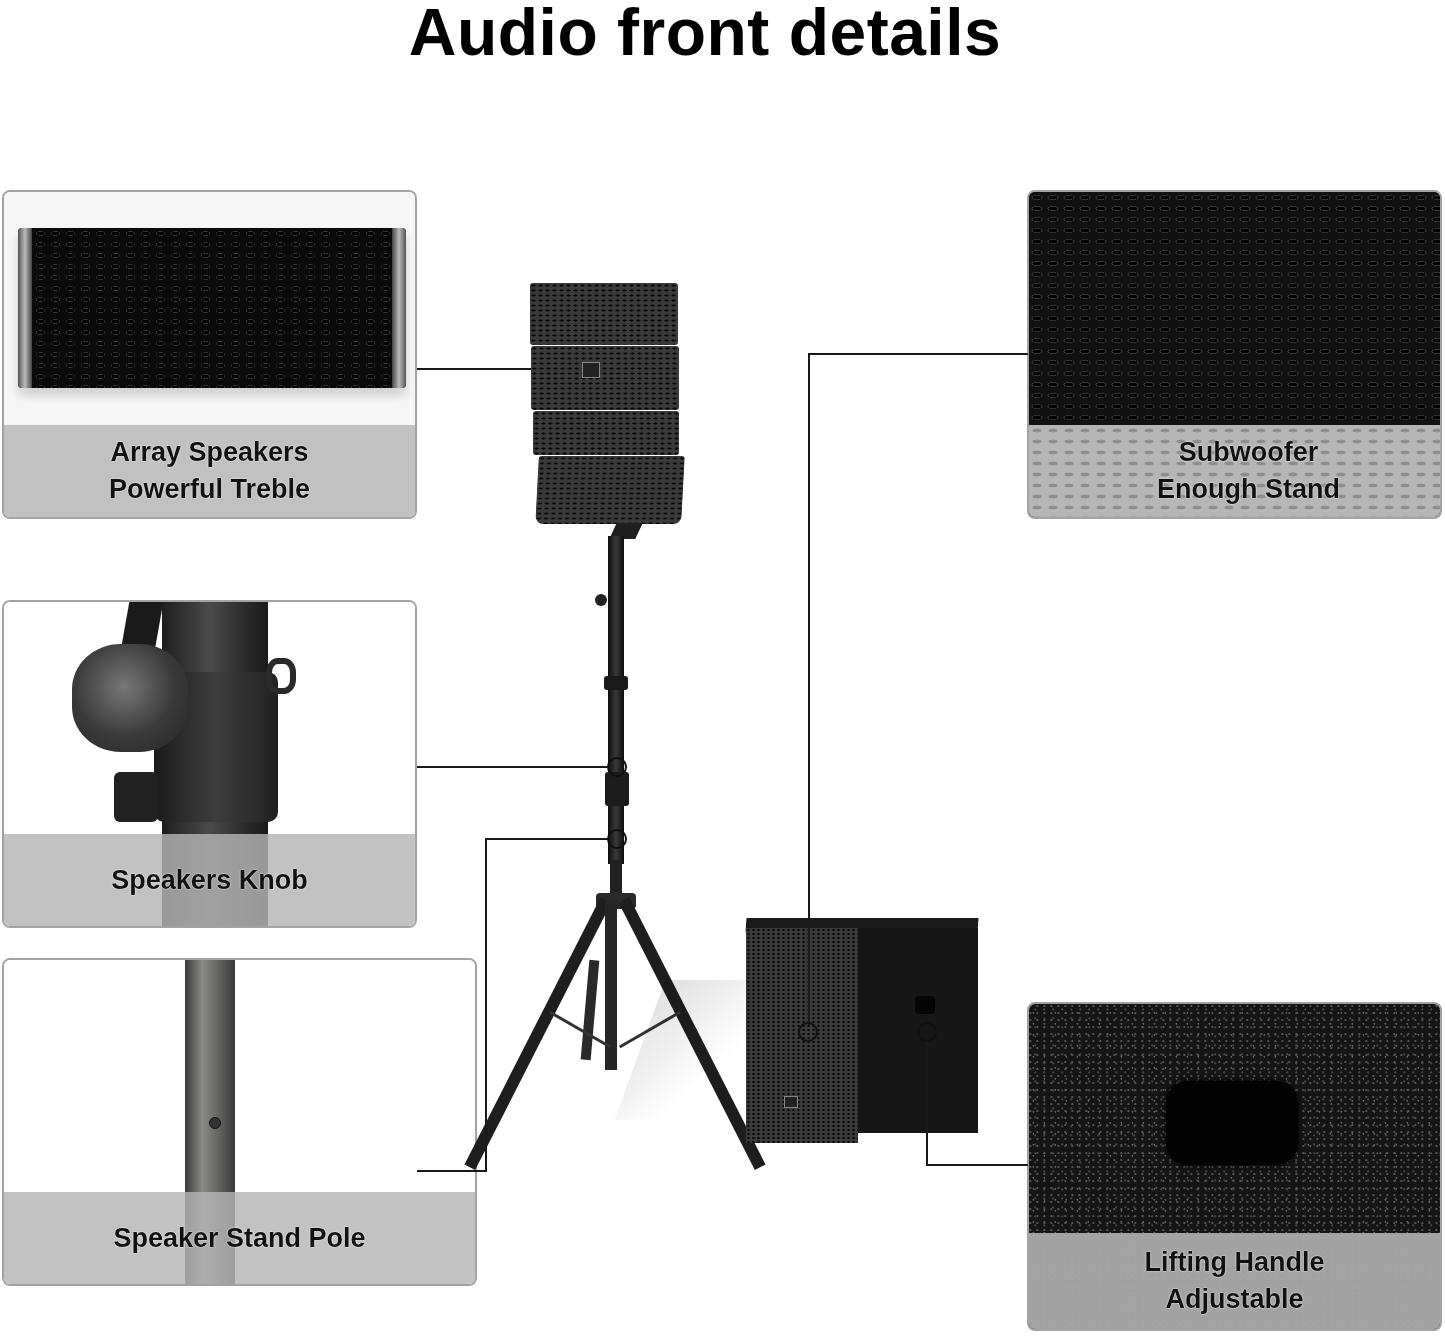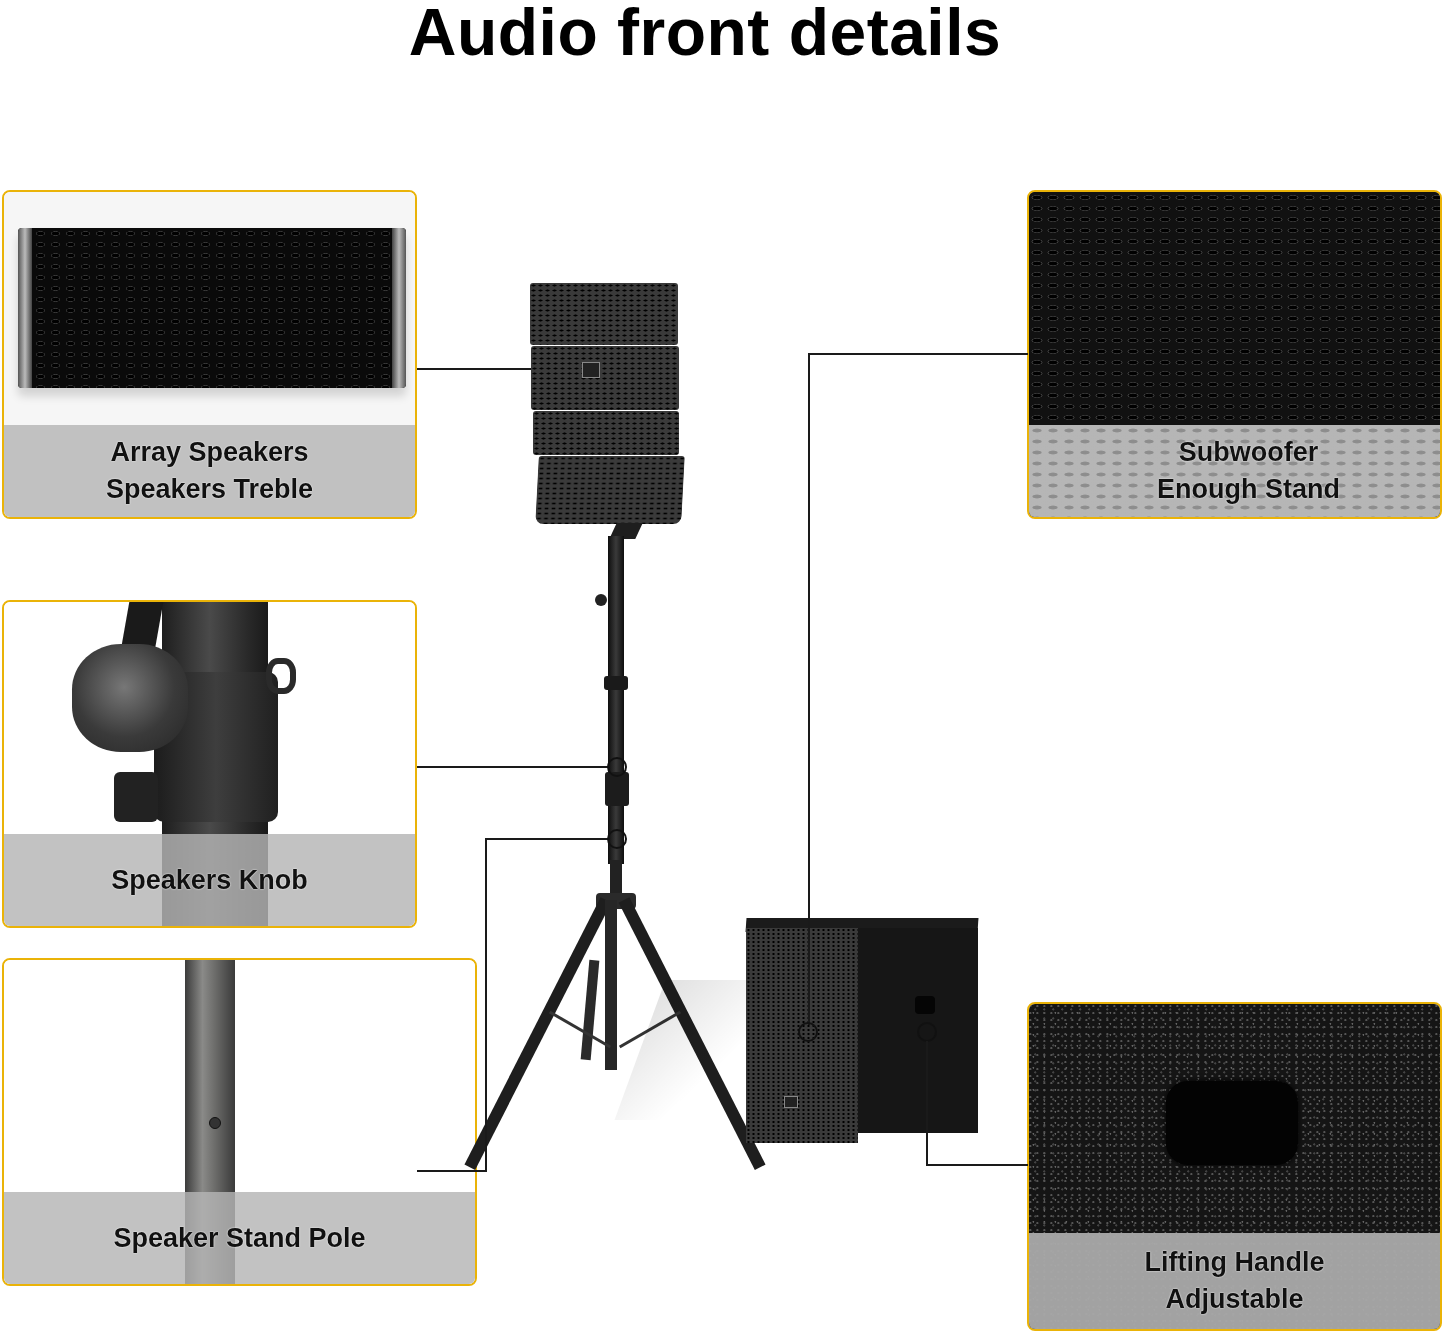--- a/index.html
+++ b/index.html
@@ -2,21 +2,21 @@
 <html><head>
 <meta charset="utf-8">
 <style>
   html, body { margin: 0; padding: 0; background: #ffffff; }
   body { width: 1445px; height: 1337px; position: relative; overflow: hidden;
          font-family: "Liberation Sans", "DejaVu Sans", sans-serif; }
 
   .title { position: absolute; left: 0; top: -6px; width: 1410px; text-align: center;
            font-size: 66px; font-weight: 700; color: #000; letter-spacing: 0.5px; }
 
-  .panel { position: absolute; border: 2px solid #eab308; border-radius: 8px; overflow: hidden;
+  .panel { position: absolute; border: 2px solid #a3a3a3; border-radius: 8px; overflow: hidden;
            box-sizing: border-box; background: #fff; }
   .panel .caption { position: absolute; left: 0; right: 0; bottom: 0;
                     background: rgba(180,180,180,0.82); display: flex; flex-direction: column;
                     align-items: center; justify-content: center;
                     font-weight: 700; font-size: 27px; line-height: 37px; color: #111;
                     text-shadow: 0 0 1px #fff, 0 0 2px rgba(255,255,255,0.7); }
 
   
   .art { position: absolute; inset: 0; }
   .speckle {
@@ -44,21 +44,21 @@
                 background-image:radial-gradient(ellipse 6px 3px at 50% 50%, #000 55%, #3d3d3d 70%, #0a0a0a 80%);
                 background-size:15px 11px; box-shadow:0 8px 10px rgba(0,0,0,0.15);">
       <div style="position:absolute; left:0; top:0; width:14px; height:100%;
                   background:linear-gradient(90deg,#555,#bbb,#444); border-radius:4px 0 0 4px;"></div>
       <div style="position:absolute; right:0; top:0; width:14px; height:100%;
                   background:linear-gradient(90deg,#444,#bbb,#555); border-radius:0 4px 4px 0;"></div>
     </div>
   </div>
   <div class="caption" style="height:92px;">
     <span>Array Speakers</span>
-    <span>Speakers Treble</span>
+    <span>Powerful Treble</span>
   </div>
 </div>
 
 <div class="panel" style="left:2px; top:600px; width:415px; height:328px;">
   <div class="art" style="background:#fff;">
 
     <div style="position:absolute; left:158px; top:0; width:106px; height:100%;
                 background:linear-gradient(90deg,#1e1e1e,#4a4a4a 45%,#2a2a2a 80%,#1a1a1a);"></div>
 
     <div style="position:absolute; left:150px; top:70px; width:124px; height:150px; border-radius:10px;

